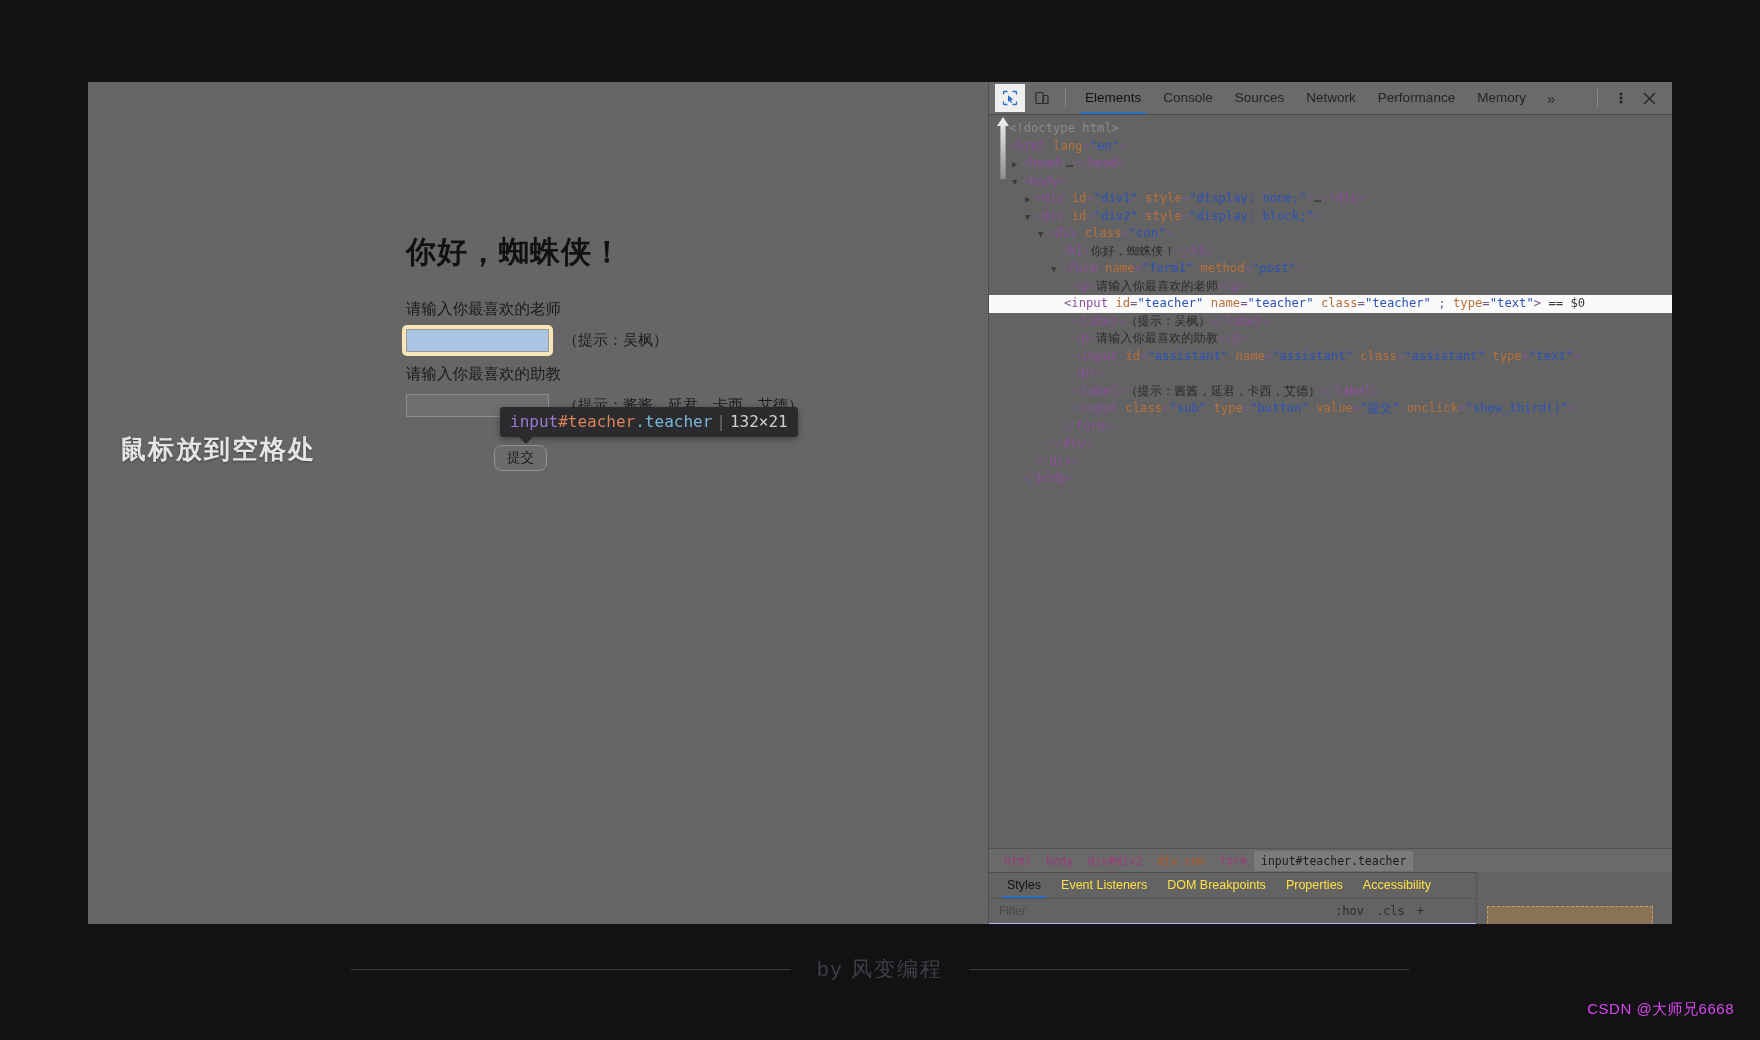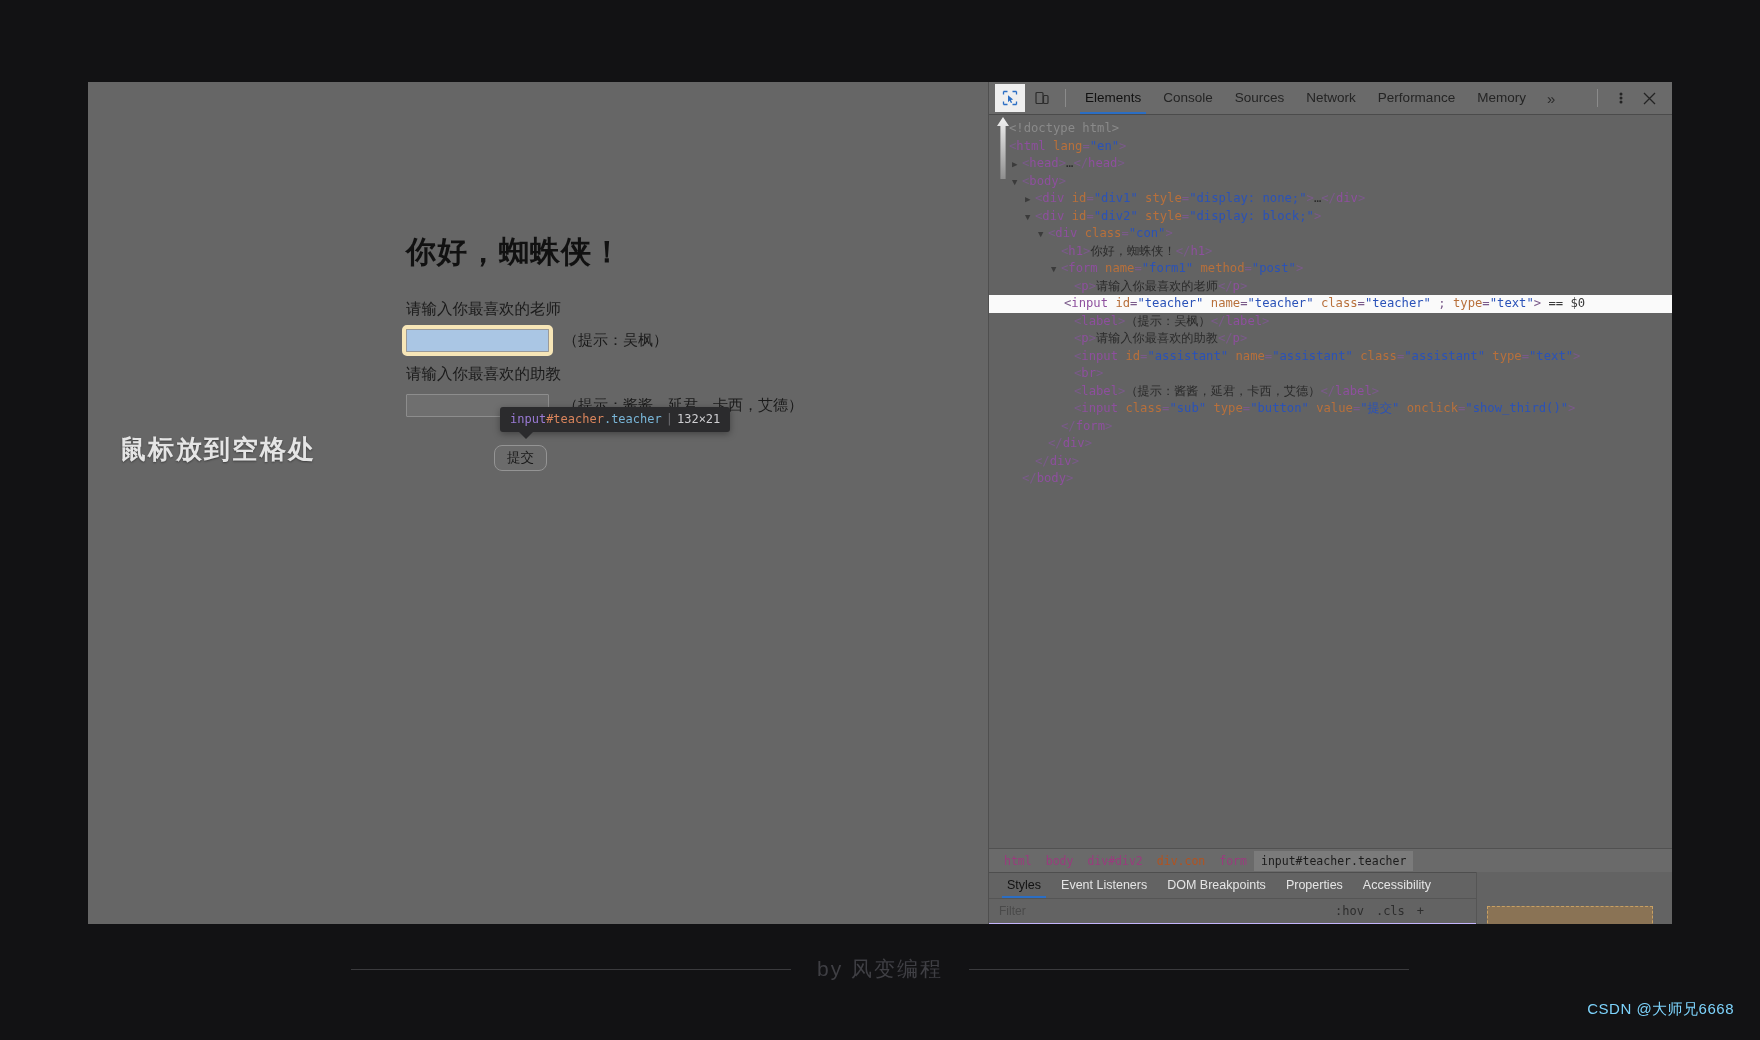--- a/index.html
+++ b/index.html
@@ -57,21 +57,21 @@
     cursor: pointer;
   }
 
   
   #inspect-tooltip {
     position: absolute; left: 412px; top: 325px;
     background: #2b2b2d;
     border-radius: 3px;
     padding: 5px 10px 6px 10px;
     font-family: "DejaVu Sans Mono", "Liberation Mono", monospace;
-    font-size: 12px;
+    font-size: 16px;
     white-space: nowrap;
     z-index: 20;
     box-shadow: 0 2px 7px rgba(0,0,0,0.35);
   }
   #inspect-tooltip .tag-part  { color: #9a7ad6; }
   #inspect-tooltip .id-part   { color: #d9845c; }
   #inspect-tooltip .cls-part  { color: #79b6d8; }
   #inspect-tooltip .divider   { color: #6d6d70; padding: 0 4px; }
   #inspect-tooltip .dims      { color: #cfcfd2; }
   #inspect-tooltip:after {
@@ -189,21 +189,21 @@
     flex: 0 0 auto; background: #636363;
     border-top: 1px solid #4e4e4e;
   }
   #styles-tabs {
     height: 26px; display: flex; align-items: flex-start;
     font-size: 12.5px; padding-left: 8px;
     border-bottom: 1px solid #555;
   }
   .styles-tab {
     padding: 0 10px; height: 25px; line-height: 25px;
-    color: #e5e5e5; cursor: pointer; position: relative;
+    color: #fde047; cursor: pointer; position: relative;
   }
   .styles-tab.active { color: #111; }
   .styles-tab.active:after {
     content: ""; position: absolute; left: 5px; right: 5px; bottom: 0;
     height: 2px; background: #2b6ec4;
   }
   #styles-filterbar {
     height: 25px; display: flex; align-items: center;
     font-size: 12px; color: #3a3a3a;
     padding: 0 6px 0 10px;
@@ -235,21 +235,21 @@
   
   #footer-brand {
     position: absolute; left: 0; right: 0; top: 955px;
     display: flex; align-items: center; justify-content: center;
     gap: 26px;
   }
   .brand-rule { width: 440px; height: 1px; background: #3a3a3d; }
   #brand-text { font-size: 21px; color: #3f3f44; letter-spacing: 2px; }
   #csdn-watermark {
     position: absolute; right: 26px; top: 1000px;
-    font-size: 15px; color: #7dd3fc;
+    font-size: 15px; color: #d946ef;
     letter-spacing: 0.5px;
   }
 </style>
 </head>
 <body>
 
 <div id="root">
 
   <div id="browser-window">
 

